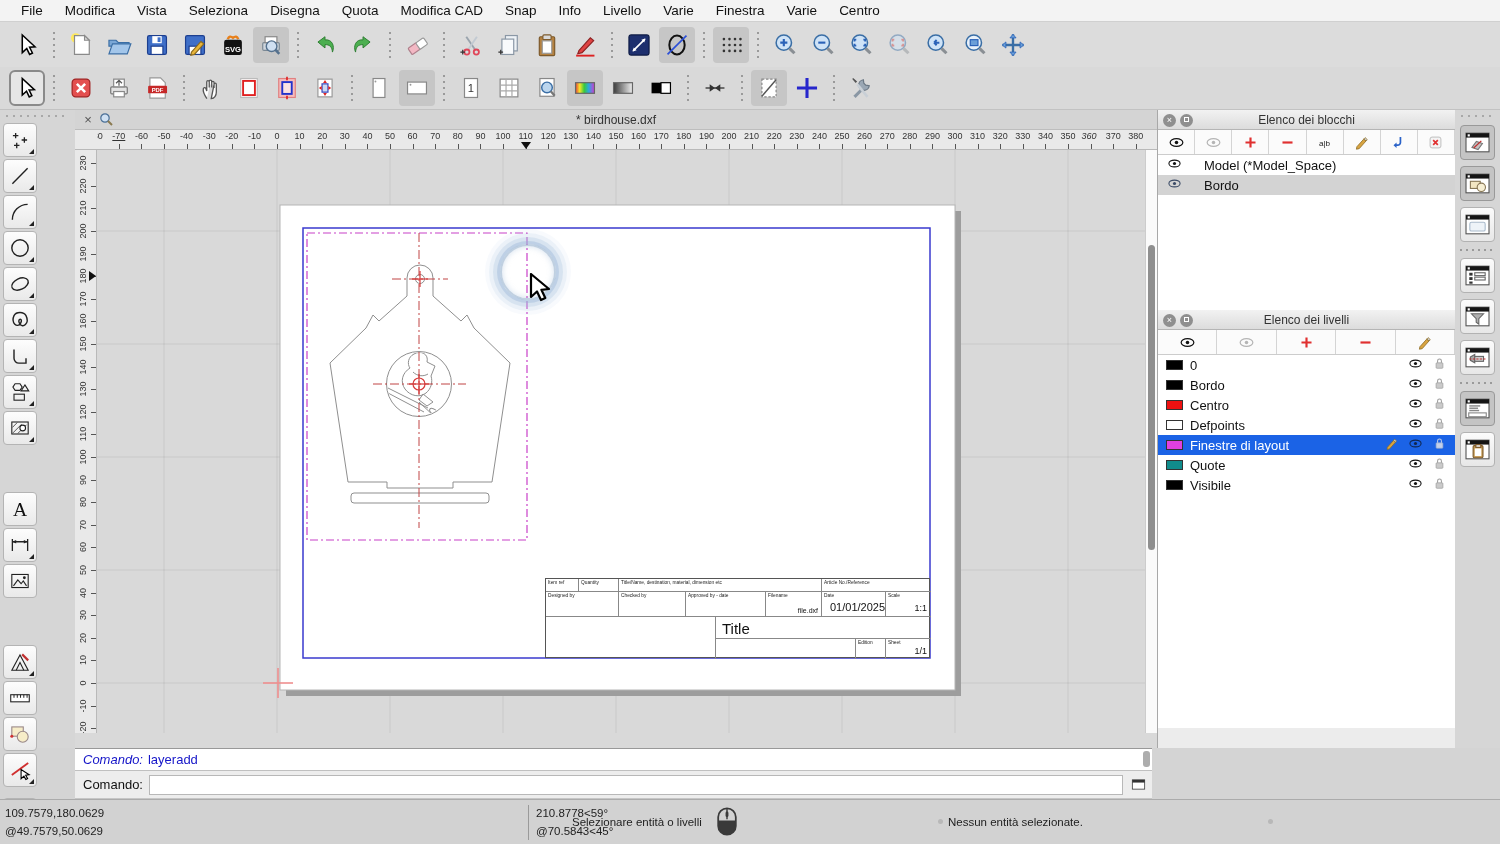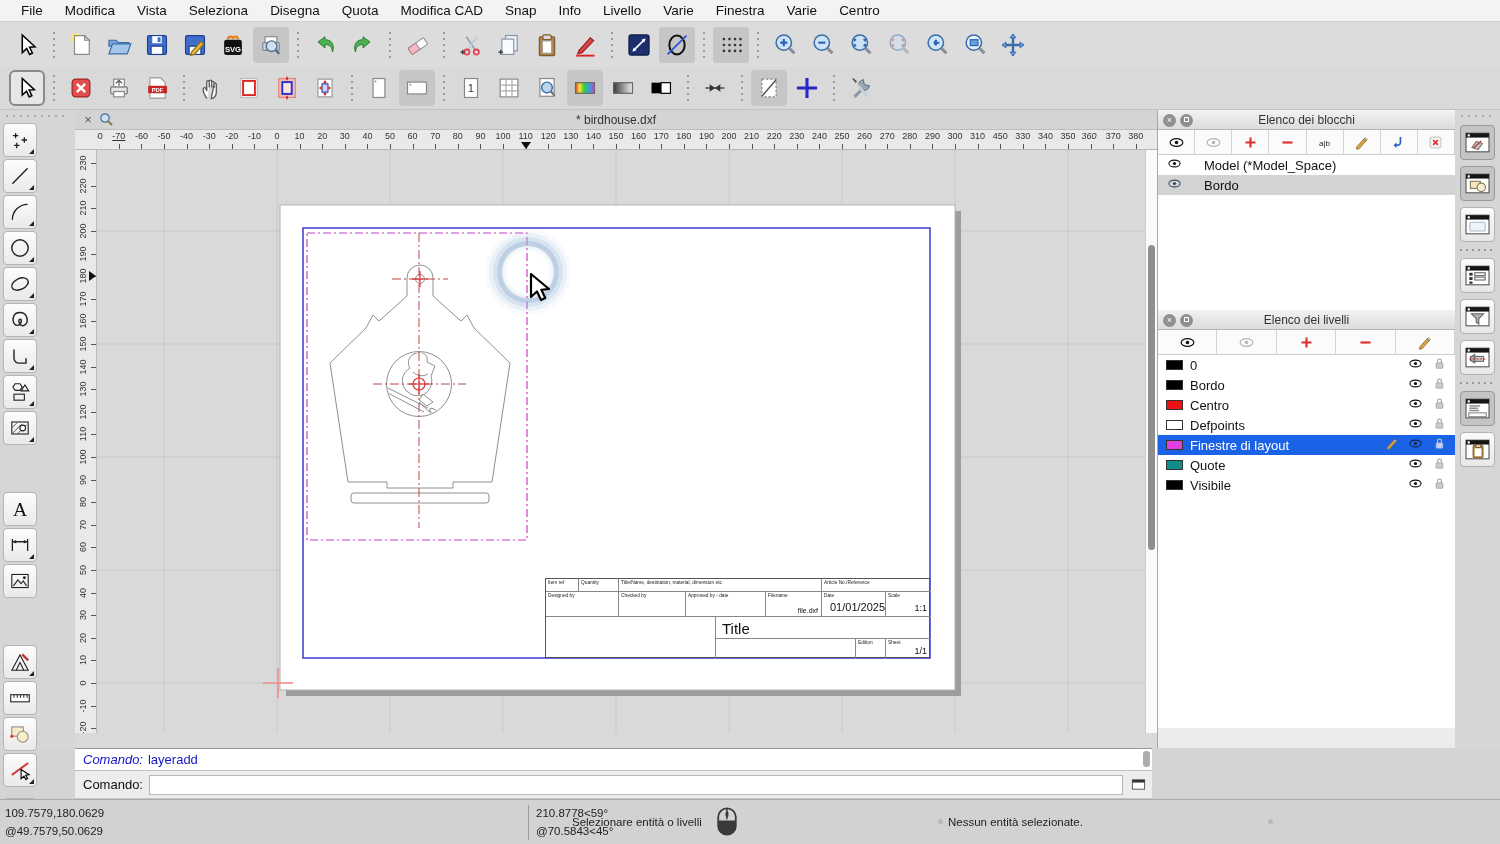--- a/index.html
+++ b/index.html
@@ -690,21 +690,21 @@
         <span class="hlab" style="left: 790.2px;">270</span>
         <span class="htick" style="left: 790.2px;"></span>
         <span class="hlab" style="left: 812.8px;">280</span>
         <span class="htick" style="left: 812.8px;"></span>
         <span class="hlab" style="left: 835.4px;">290</span>
         <span class="htick" style="left: 835.4px;"></span>
         <span class="hlab" style="left: 858px;">300</span>
         <span class="htick" style="left: 858px;"></span>
         <span class="hlab" style="left: 880.6px;">310</span>
         <span class="htick" style="left: 880.6px;"></span>
-        <span class="hlab" style="left: 903.2px;">450</span>
+        <span class="hlab" style="left: 903.2px;">320</span>
         <span class="htick" style="left: 903.2px;"></span>
         <span class="hlab" style="left: 925.8px;">330</span>
         <span class="htick" style="left: 925.8px;"></span>
         <span class="hlab" style="left: 948.4px;">340</span>
         <span class="htick" style="left: 948.4px;"></span>
         <span class="hlab" style="left: 971px;">350</span>
         <span class="htick" style="left: 971px;"></span>
         <span class="hlab" style="left: 992px; font-style: italic;">360</span>
         <span class="htick" style="left: 993.6px;"></span>
         <span class="hlab" style="left: 1016.2px;">370</span>

